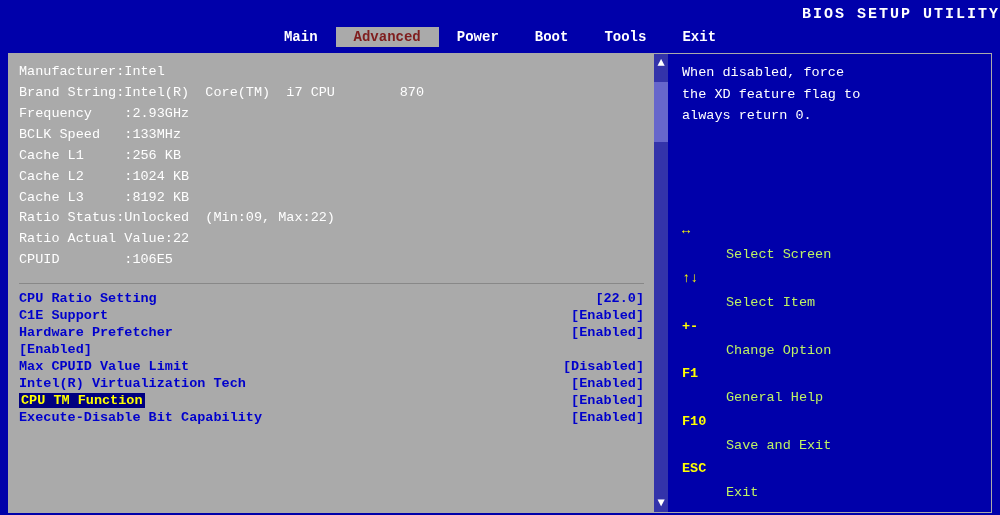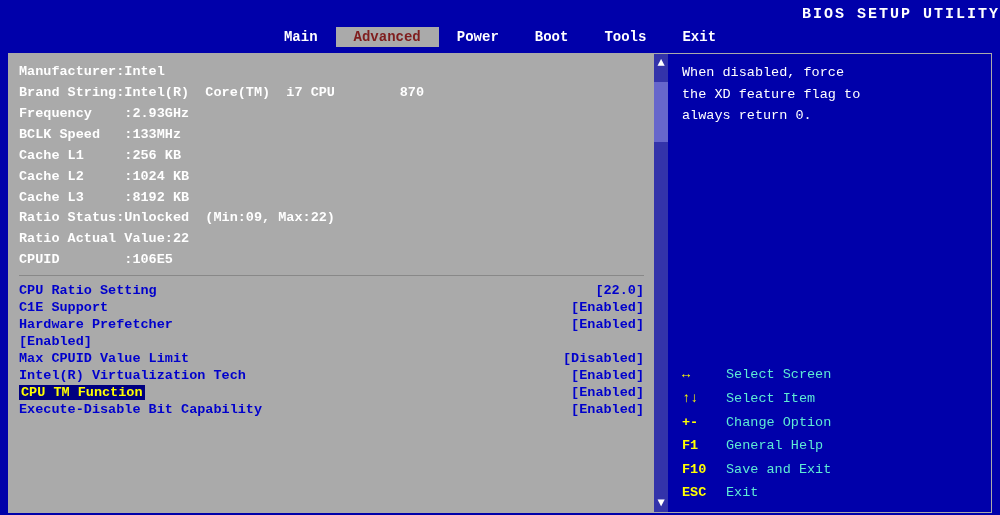--- a/index.html
+++ b/index.html
@@ -60,21 +60,21 @@
       color: #000080;
       padding: 8px 10px;
       display: flex;
       flex-direction: column;
       gap: 0;
       position: relative;
       overflow: hidden;
     }
 
     .info-section {
-      font-weight: bold;
+      margin-bottom: 8px;
     }
 
     .info-line {
       color: #ffffff;
       font-size: 13.5px;
       line-height: 1.55;
       white-space: pre;
     }
 
     .separator-line {
@@ -179,21 +179,22 @@
       line-height: 1.6;
     }
 
     .keybind-key {
       color: #ffff00;
       min-width: 36px;
       font-weight: bold;
     }
 
     .keybind-desc {
-      color: #5eead4;
+      color: #bef264;
+      margin-top: 24px;
     }
   </style>
 </head>
 <body>
 
 <div id="title-bar">BIOS SETUP UTILITY</div>
 
 <div id="tab-row">
   <div class="tab">Main</div>
   <div class="tab active">Advanced</div>

